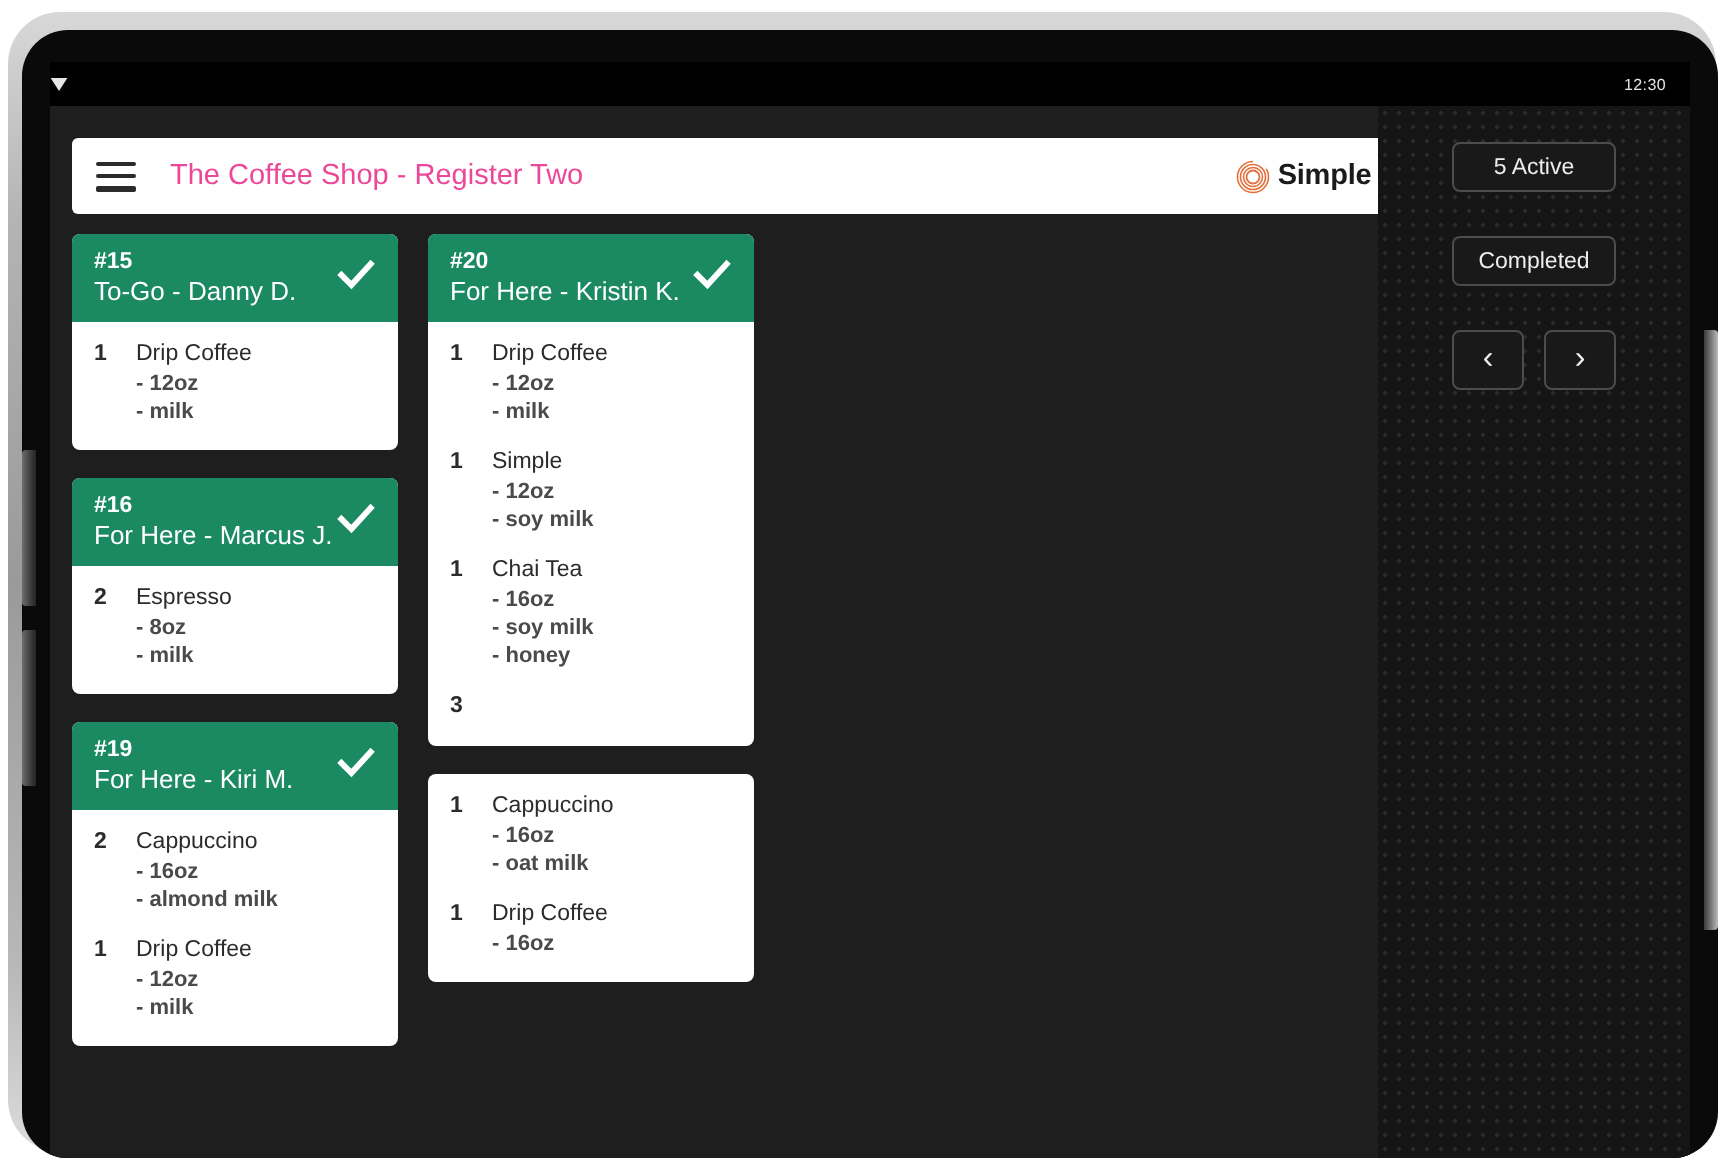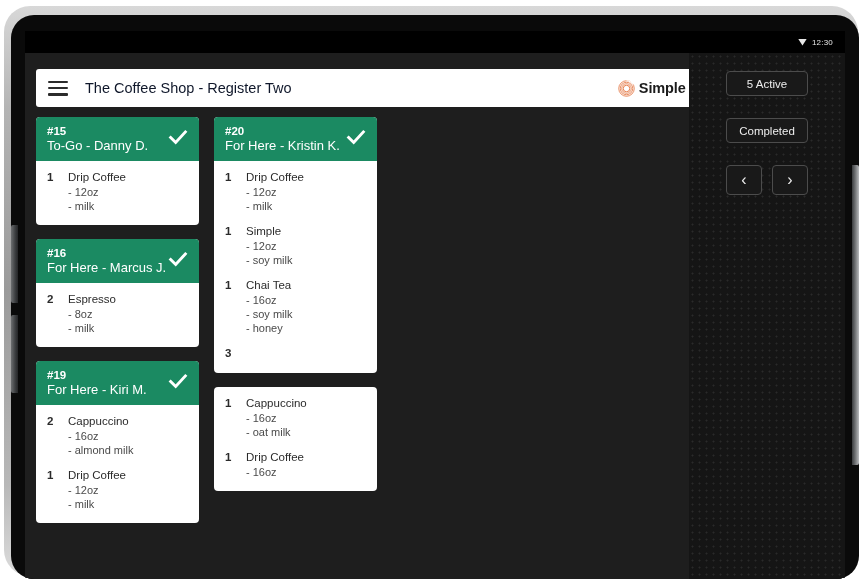--- a/index.html
+++ b/index.html
@@ -79,21 +79,21 @@
 
   
   .status-bar {
     position: absolute;
     left: 0; top: 0;
     width: 820px;
     height: 22px;
     background: #000000;
     display: flex;
     align-items: center;
-    justify-content: flex-end;
+    justify-content: space-between;
     padding-right: 12px;
     gap: 5px;
   }
   .status-wifi {
     width: 9px; height: 7px;
     background: #e6e6e6;
     clip-path: polygon(0 0, 100% 0, 50% 100%);
   }
   .status-time {
     color: #e6e6e6;
@@ -137,21 +137,21 @@
   .hamburger span {
     display: block;
     height: 2.6px;
     width: 100%;
     background: #2b2b2b;
     border-radius: 1px;
   }
   .appbar-title {
     margin-left: 17px;
     font-size: 14.5px;
-    color: #0f172a;
+    color: #ec4899;
     white-space: nowrap;
   }
   .brand {
     margin-left: auto;
     display: flex;
     align-items: center;
     gap: 4px;
   }
   .brand-mark { width: 17px; height: 17px; flex: 0 0 auto; display:block; }
   .brand-text {
@@ -226,20 +226,21 @@
     font-size: 11.5px;
     font-weight: normal;
     color: #2b2b2b;
     line-height: 15px;
   }
   .item-mod {
     font-size: 11px;
     color: #4a4a4a;
     line-height: 14px;
     white-space: nowrap;
+    font-weight: bold;
   }
 
   
   .rail {
     position: absolute;
     left: 664px;
     top: 0;
     width: 156px;
     height: 528px;
     background:

